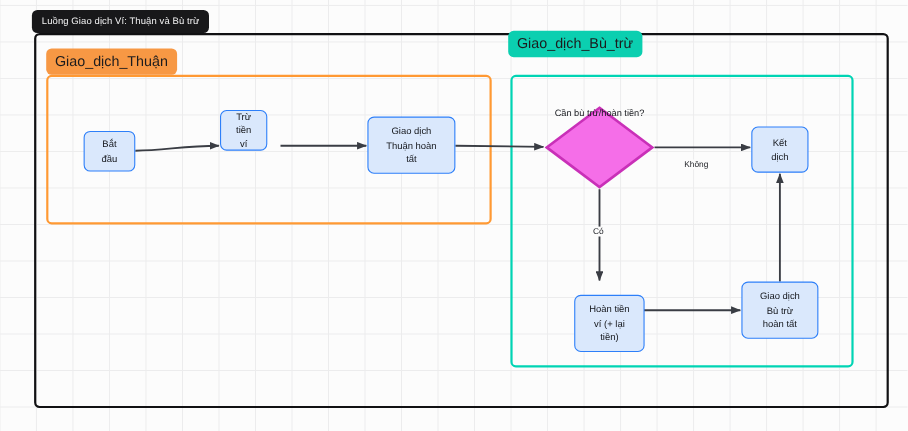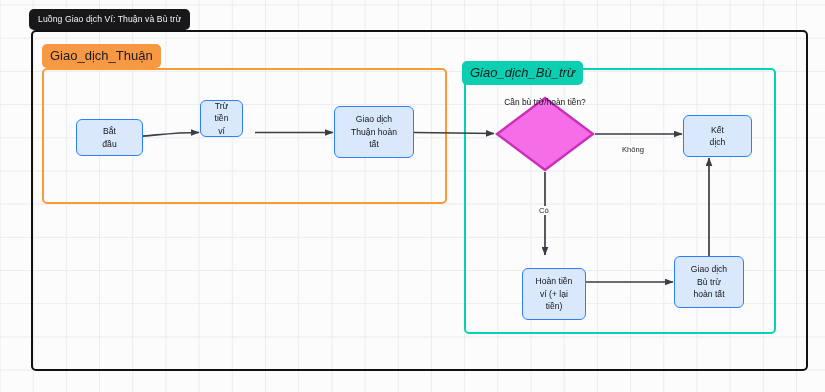--- a/index.html
+++ b/index.html
@@ -33,37 +33,37 @@
   }
   
   .subgraph{position:absolute;box-sizing:border-box;border-radius:5px;background:transparent;}
   #sg-thuan{left:42px;top:68px;width:405px;height:136px;border:2px solid #ff9933;}
   #sg-butru{left:464px;top:68px;width:312px;height:266px;border:2px solid #00d4b4;}
   .sg-label{
     position:absolute;font-size:13px;color:#1c1c1e;
     padding:4px 8px 5px 8px;border-radius:5px;white-space:nowrap;z-index:15;
   }
   #lbl-thuan{left:42px;top:44px;background:#f79844;}
-  #lbl-butru{left:462px;top:61px;background:#0bcfb0;font-style:italic;}
+  #lbl-butru{left:462px;top:28px;background:#0bcfb0;}
 
   
   .node{
     position:absolute;box-sizing:border-box;
     background:#dae8fc;border:1.8px solid #2d7ff9;border-radius:6px;
     display:flex;align-items:center;justify-content:center;
     text-align:center;color:#13151a;font-size:8.6px;line-height:12.4px;
     z-index:10;
   }
   .node span{display:block;padding:0 4px;}
-  #n-start   {left:76px; top:119px; width:67px; height:37px;}
+  #n-start   {left:76px; top:119px; width:47px; height:37px;}
   #n-deduct  {left:200px;top:100px; width:43px; height:37px;text-align:center;}
   #n-done    {left:334px;top:106px; width:80px; height:52px;}
   #n-refund  {left:522px;top:256px; width:64px; height:52px;margin-top:12px;}
   #n-offdone {left:674px;top:256px; width:70px; height:52px;}
-  #n-end     {left:683px;top:115px; width:69px; height:42px;}
+  #n-end     {left:683px;top:115px; width:52px; height:42px;}
 
   
   #n-decide{
     position:absolute;left:495px;top:96px;width:100px;height:76px;z-index:10;
   }
   #n-decide .dia-shape{position:absolute;inset:0;}
   #n-decide .dia-text{
     position:absolute;inset:0;display:flex;align-items:flex-start;justify-content:center;
     text-align:center;color:#15171c;font-size:8.4px;line-height:12px;
   }

